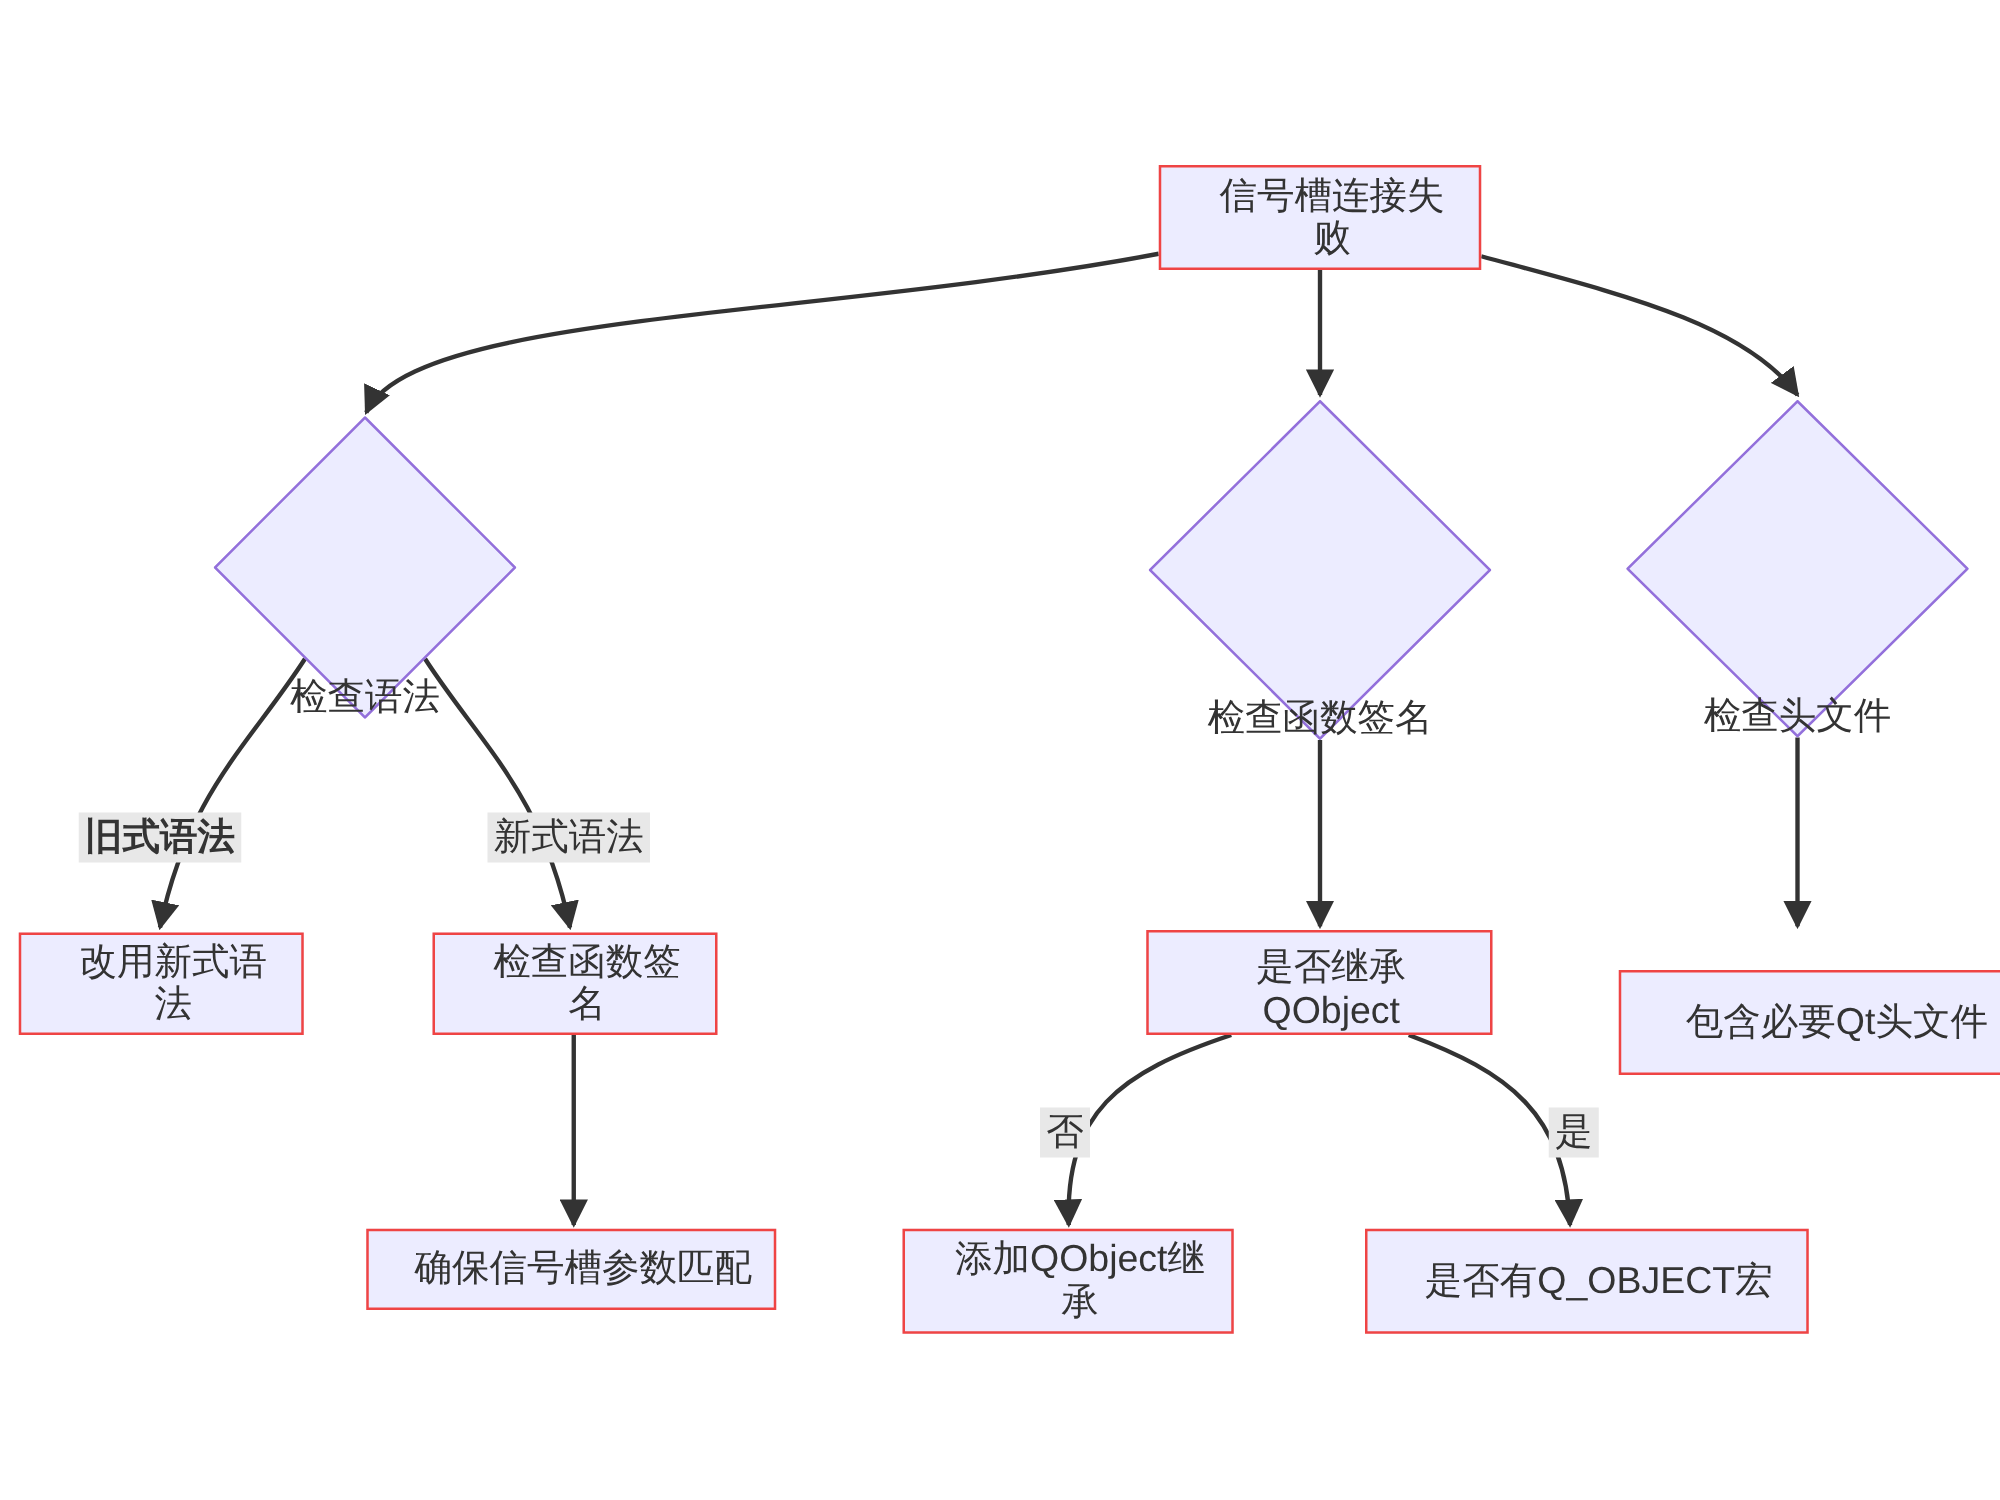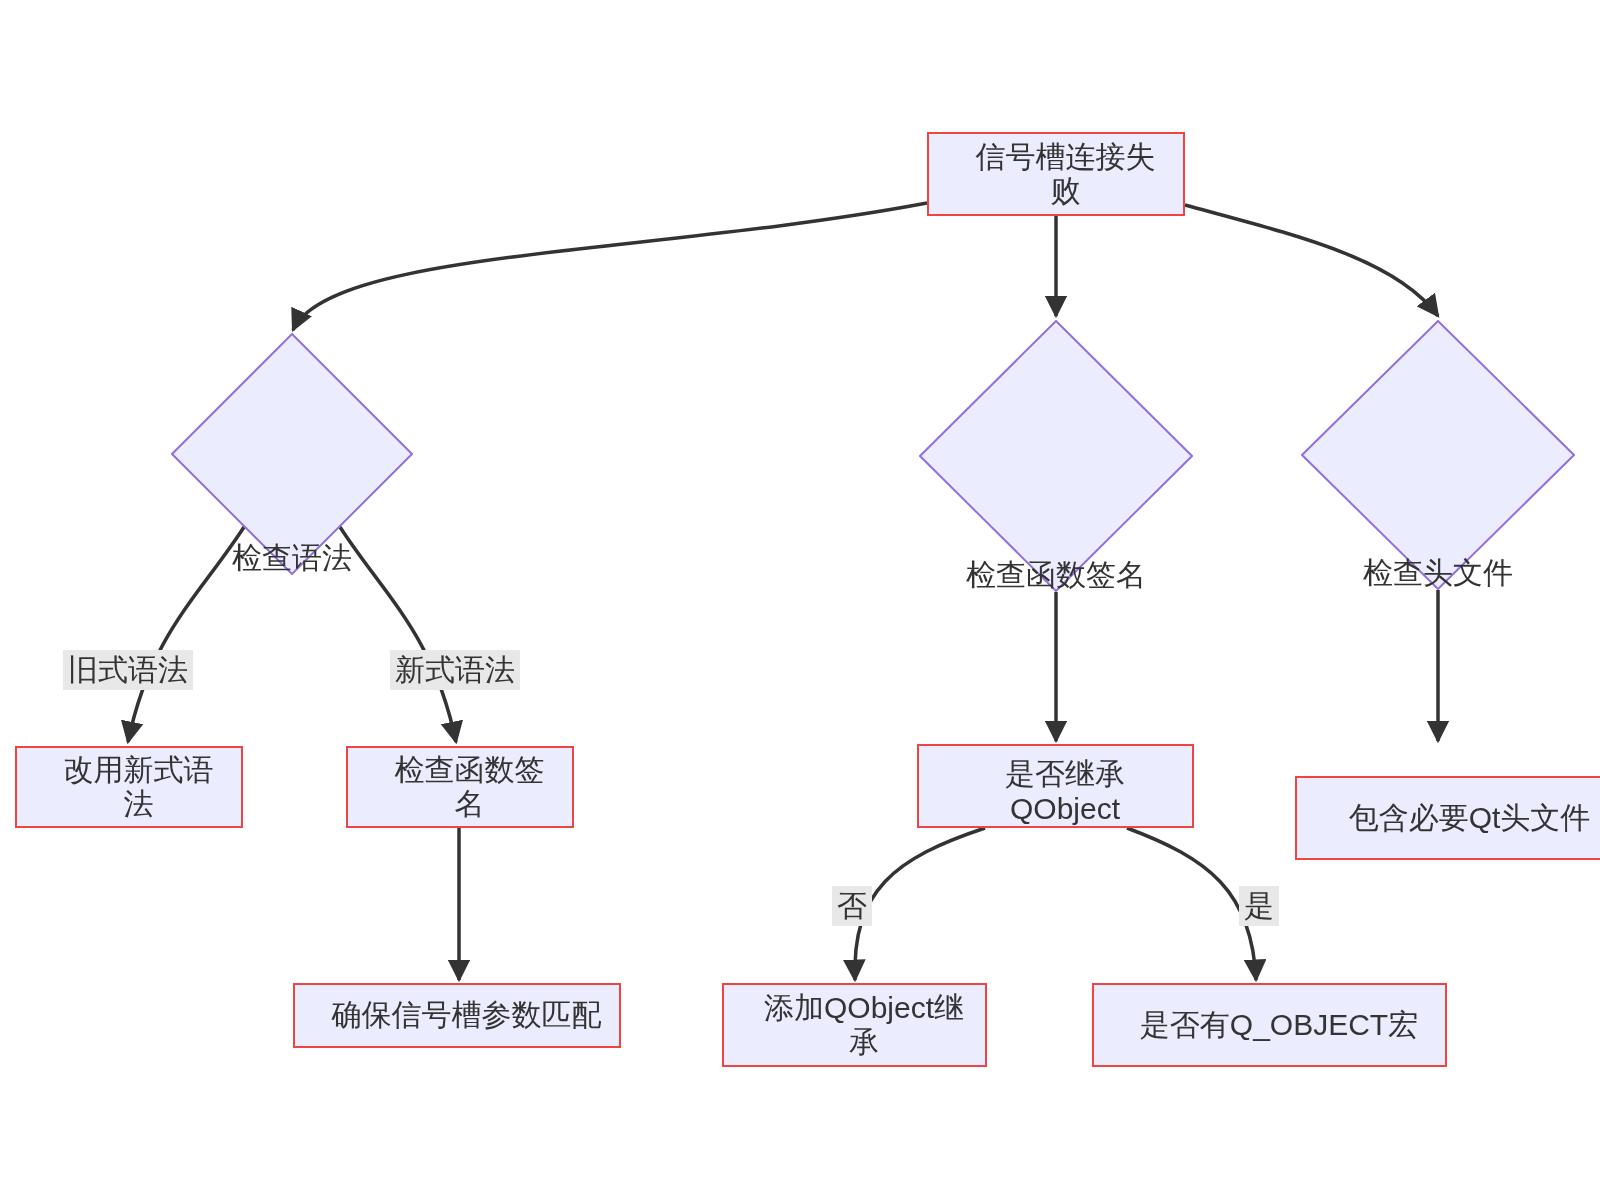--- a/index.html
+++ b/index.html
@@ -123,18 +123,18 @@
     <span class="lbl">检查函数签名</span>
   </div>
 
   <div class="node diamond" style="left:1301px; top:320px; width:274px; height:270px;">
     <svg width="274" height="270" viewBox="0 0 274 270">
       <polygon points="137,1 273,135 137,269 1,135"></polygon>
     </svg>
     <span class="lbl">检查头文件</span>
   </div>
 
-  <div class="edge-label" style="left:128px; top:670px;">旧式语法</div>
+  <div class="edge-label" style="left:128px; top:670px;font-weight:bold;">旧式语法</div>
   <div class="edge-label" style="left:455px; top:670px;">新式语法</div>
   <div class="edge-label" style="left:852px; top:906px;">否</div>
   <div class="edge-label" style="left:1259px; top:906px;">是</div>
 
 </div>
 
 </body></html>

